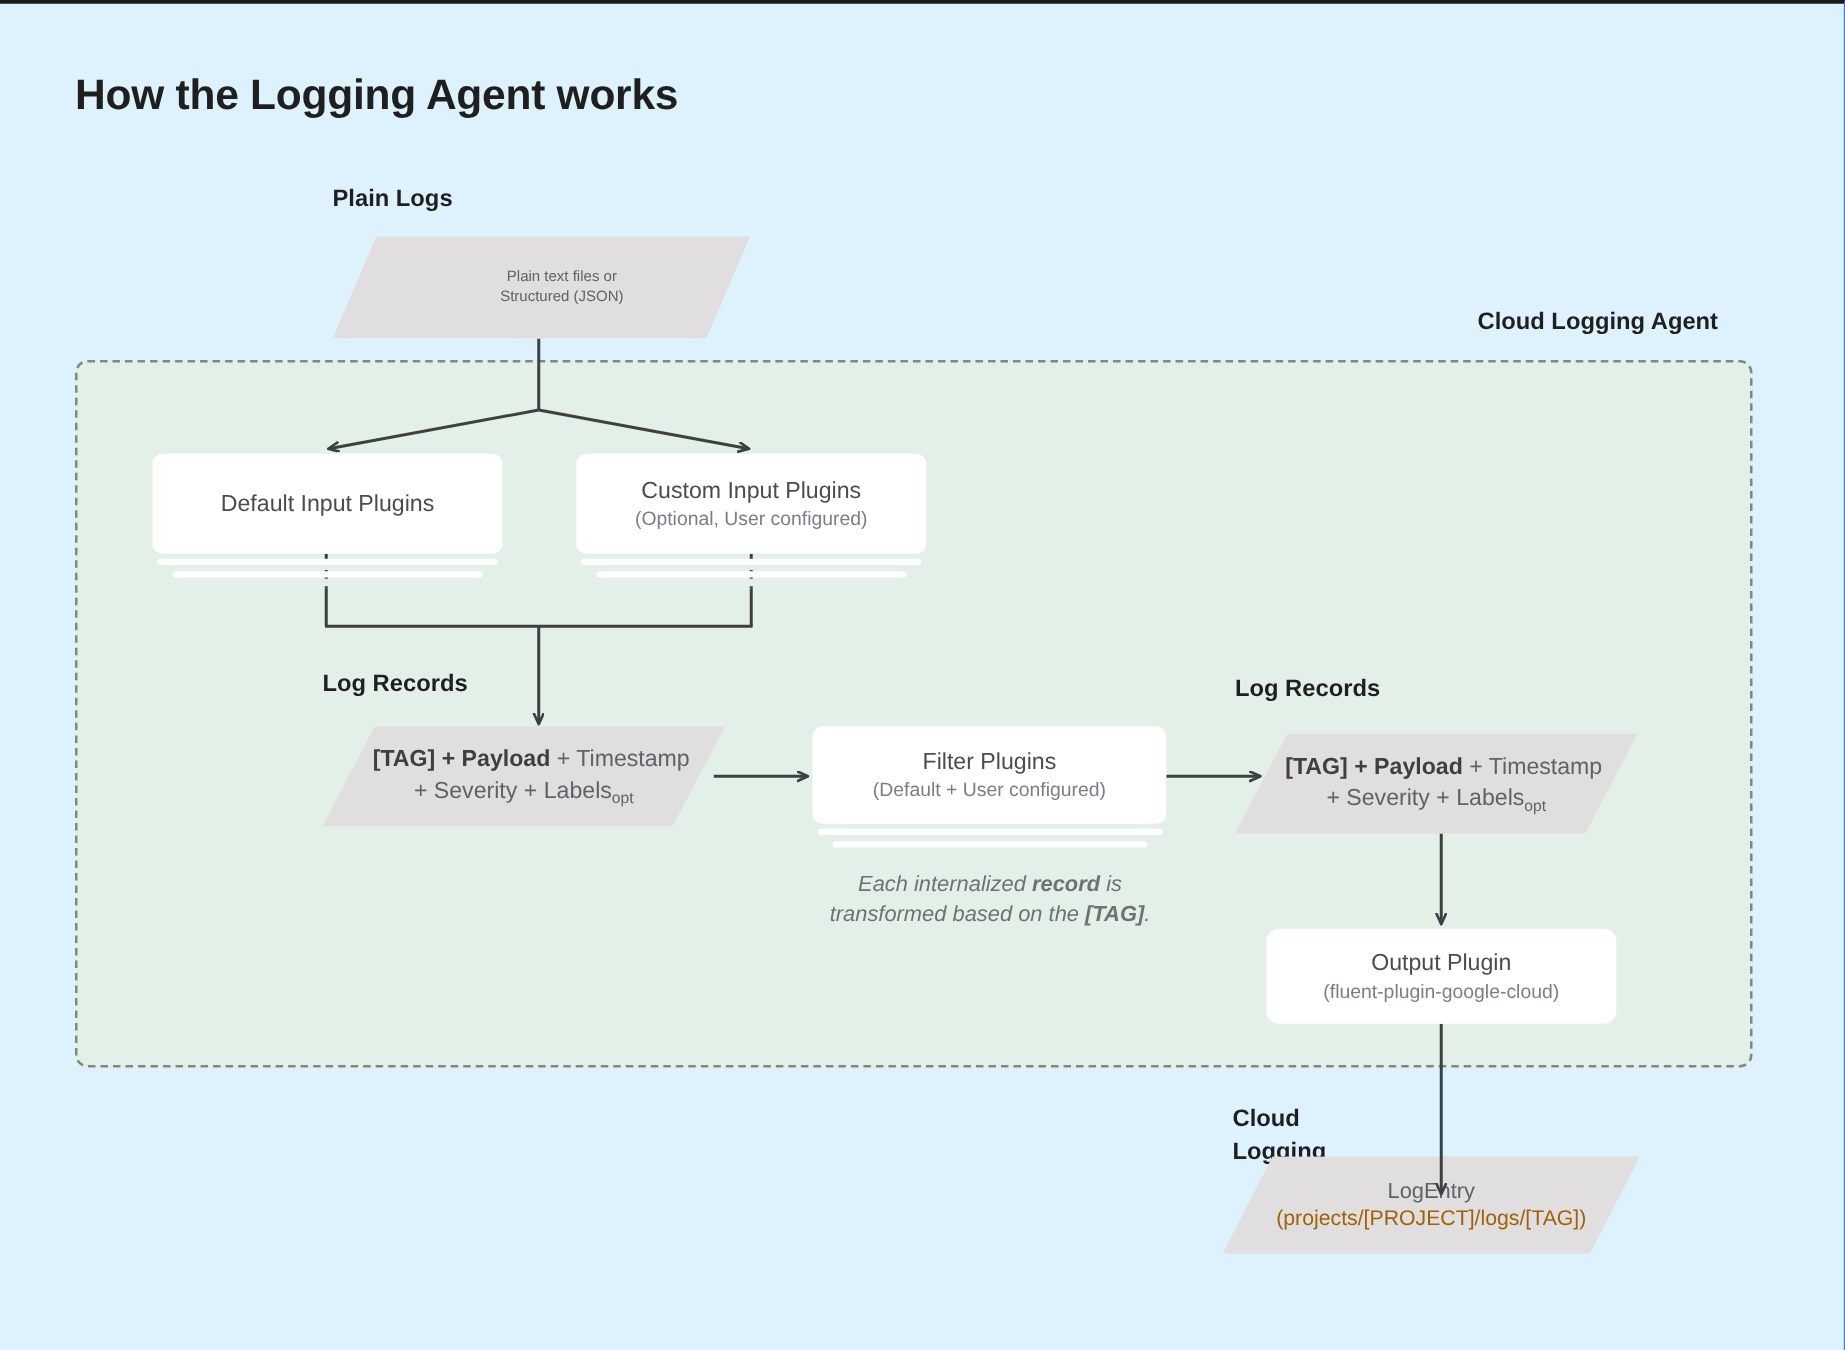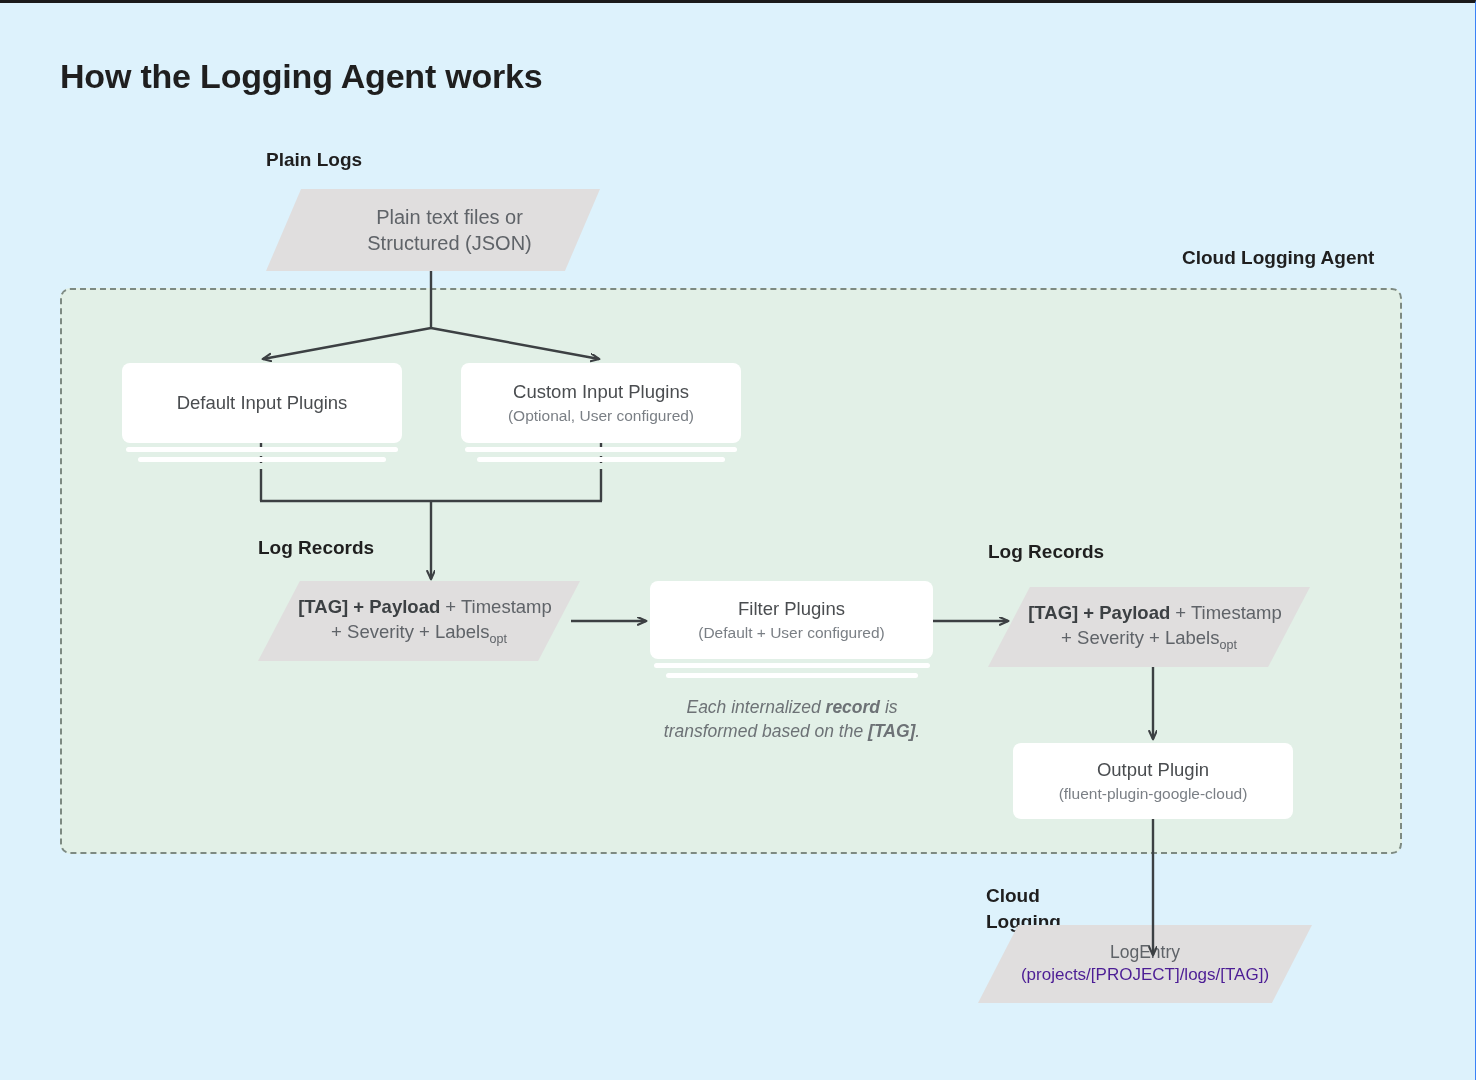--- a/index.html
+++ b/index.html
@@ -74,21 +74,21 @@
     position: relative;
     z-index: 2;
     line-height: 1.32;
   }
 
   #para-user-logs {
     left: 266px; top: 186px; width: 334px; height: 82px;
     clip-path: polygon(10.5% 0, 100% 0, 89.5% 100%, 0 100%);
   }
   #para-user-logs .inner {
-    font-size: 20px; color: #5f6368; padding-left: 6px; margin-left: 27px;
+    font-size: 12px; color: #5f6368; padding-left: 6px; margin-left: 27px;
   }
 
   #para-logrec-1 {
     left: 258px; top: 578px; width: 322px; height: 80px;
     clip-path: polygon(13% 0, 100% 0, 87% 100%, 0 100%);
   }
   #para-logrec-2 {
     left: 988px; top: 584px; width: 322px; height: 80px;
     clip-path: polygon(13% 0, 100% 0, 87% 100%, 0 100%);
   }
@@ -96,42 +96,42 @@
     font-size: 18.5px; color: #5f6368; white-space: nowrap;
   }
   .rec-strong { font-weight: 700; color: #3c4043; margin-left: 12px; }
   .rec-sub { font-size: 12.5px; vertical-align: sub; }
 
   #para-logentry {
     left: 978px; top: 922px; width: 334px; height: 78px;
     clip-path: polygon(12% 0, 100% 0, 88% 100%, 0 100%);
   }
   #para-logentry .inner { font-size: 17.5px; color: #5f6368; }
-  #para-logentry .sub { font-size: 17px; color: #4c1d95; display: block; }
+  #para-logentry .sub { font-size: 17px; color: #a16207; display: block; }
 
   
   .card {
     position: absolute;
     background: #ffffff;
     border-radius: 8px;
     display: flex;
     flex-direction: column;
     align-items: center;
     justify-content: center;
     text-align: center;
     box-sizing: border-box;
     z-index: 3;
   }
   .card .t1 { font-size: 18.5px; color: #4a4d50; line-height: 1.3; }
   .card .t2 { font-size: 15.5px; color: #7a7f85; line-height: 1.3; margin-top: 2px; }
 
   #card-default-input { left: 122px; top: 360px; width: 280px; height: 80px; }
   #card-custom-input  { left: 461px; top: 360px; width: 280px; height: 80px; }
   #card-filter        { left: 650px; top: 578px; width: 283px; height: 78px; }
-  #card-output        { left: 1013px; top: 740px; width: 280px; height: 76px; }
+  #card-output        { left: 1013px; top: 740px; width: 280px; height: 76px; border-radius: 10px; }
 
   
   .stack { position: absolute; z-index: 2; }
   .stack i {
     display: block;
     background: #ffffff;
     height: 5px;
     border-radius: 3px;
     margin: 0 auto 5px auto;
   }

